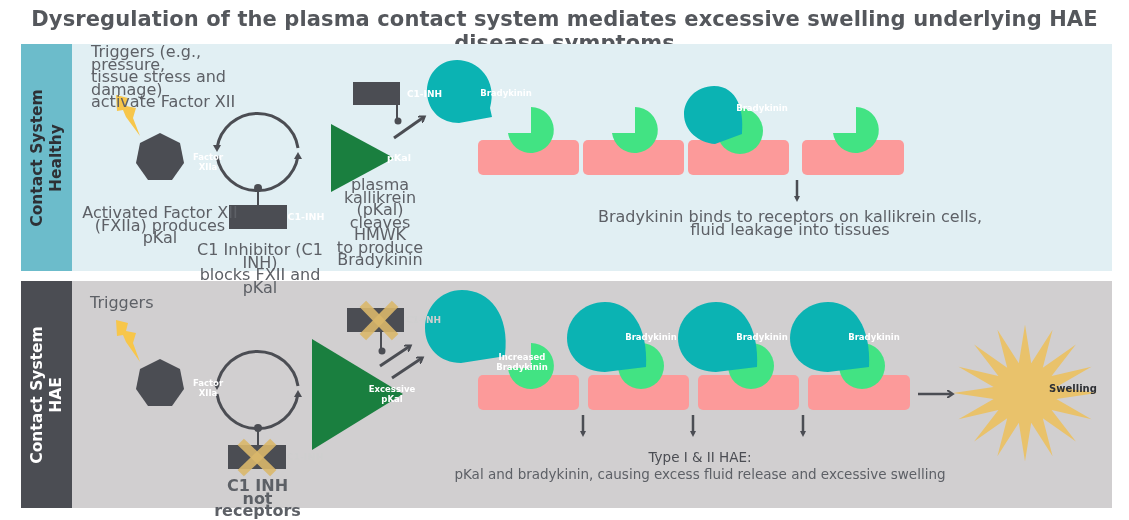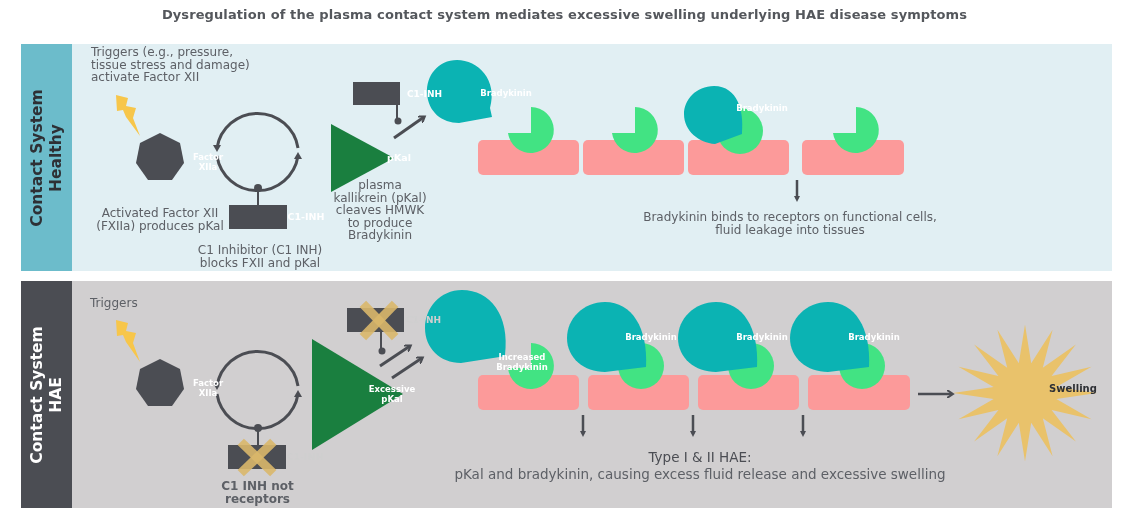--- a/index.html
+++ b/index.html
@@ -1,28 +1,28 @@
 <!DOCTYPE html>
 <html><head>
 <meta charset="utf-8">
 <style>
   html,body{margin:0;padding:0;background:#fff;}
   body{width:1129px;height:520px;position:relative;overflow:hidden;font-family:"DejaVu Sans","Liberation Sans",sans-serif;}
-  .title{position:absolute;left:0;top:7px;width:1129px;text-align:center;font-weight:bold;font-size:13px;color:#54575c;letter-spacing:0.1px;}
+  .title{position:absolute;left:0;top:7px;width:1129px;text-align:center;font-weight:bold;font-size:21px;color:#54575c;letter-spacing:0.1px;}
   .panel{position:absolute;left:21px;width:1091px;}
   .panel.top{top:44px;height:227px;background:#e1eff3;}
   .panel.bot{top:281px;height:227px;background:#d1cfd0;}
   .side{position:absolute;left:0;top:0;width:51px;height:100%;}
   .top .side{background:#6cbccb;}
   .bot .side{background:#4b4d53;}
   .side-label{position:absolute;left:50%;top:50%;transform:translate(-50%,-50%) rotate(-90deg);white-space:nowrap;text-align:center;font-weight:bold;font-size:15.5px;line-height:19px;}
   .top .side-label{color:#2e3035;}
   .bot .side-label{color:#ffffff;}
   svg.art{position:absolute;left:0;top:0;width:1129px;height:520px;}
-  .t{position:absolute;font-size:12px;color:#5d6066;line-height:12.5px;}
+  .t{position:absolute;font-size:16px;color:#5d6066;line-height:12.5px;}
   .c{text-align:center;}
   .lbl{position:absolute;font-weight:bold;color:#fff;text-align:center;font-size:8.5px;line-height:10px;padding-left:48px;}
   .big{font-size:13.5px;line-height:16px;color:#5d6066;}
 </style>
 </head>
 <body>
 
 <div class="title">Dysregulation of the plasma contact system mediates excessive swelling underlying HAE disease symptoms</div>
 
 <div class="panel top">
@@ -168,21 +168,21 @@
   <div>plasma</div>
   <div>kallikrein (pKal)</div>
   <div>cleaves HMWK</div>
   <div>to produce</div>
   <div>Bradykinin</div>
 </div>
 <div class="lbl" style="left:353px;top:89px;width:47px;font-size:9px;">C1-INH</div>
 <div class="lbl" style="left:427px;top:88px;width:62px;">Bradykinin</div>
 <div class="lbl" style="left:683px;top:103px;width:62px;">Bradykinin</div>
 <div class="t c" style="left:590px;top:211px;width:400px;">
-  <div>Bradykinin binds to receptors on functional cells,</div>
+  <div>Bradykinin binds to receptors on kallikrein cells,</div>
   <div>fluid leakage into tissues</div>
 </div>
 
 <div class="t" style="left:90px;top:297px;">Triggers</div>
 <div class="lbl" style="left:140px;top:378px;width:40px;">
   <div>Factor</div>
   <div>XIIa</div>
 </div>
 <div class="lbl" style="left:228px;top:452px;width:58px;font-size:9.5px;color:#cfcfcf;">C1-INH</div>
 <div class="t c" style="left:210px;top:480px;width:95px;font-weight:bold;">

